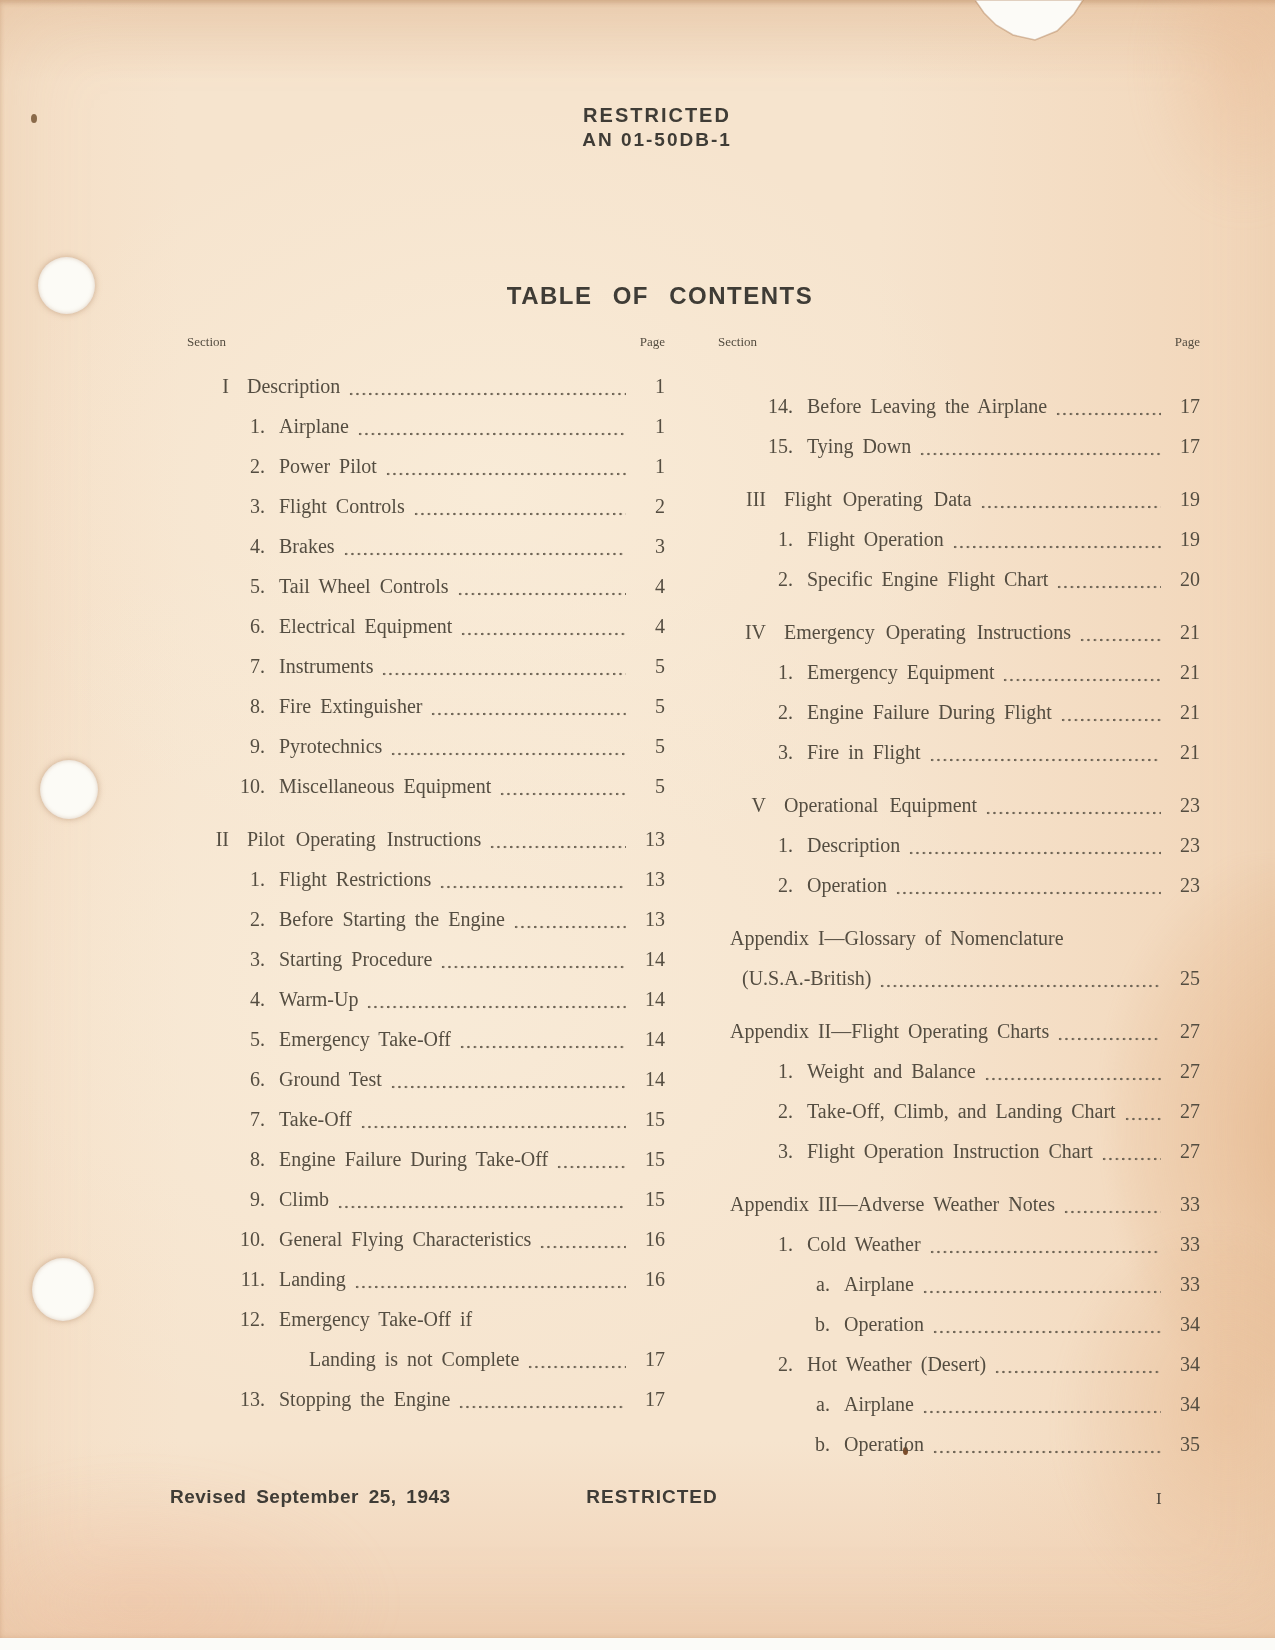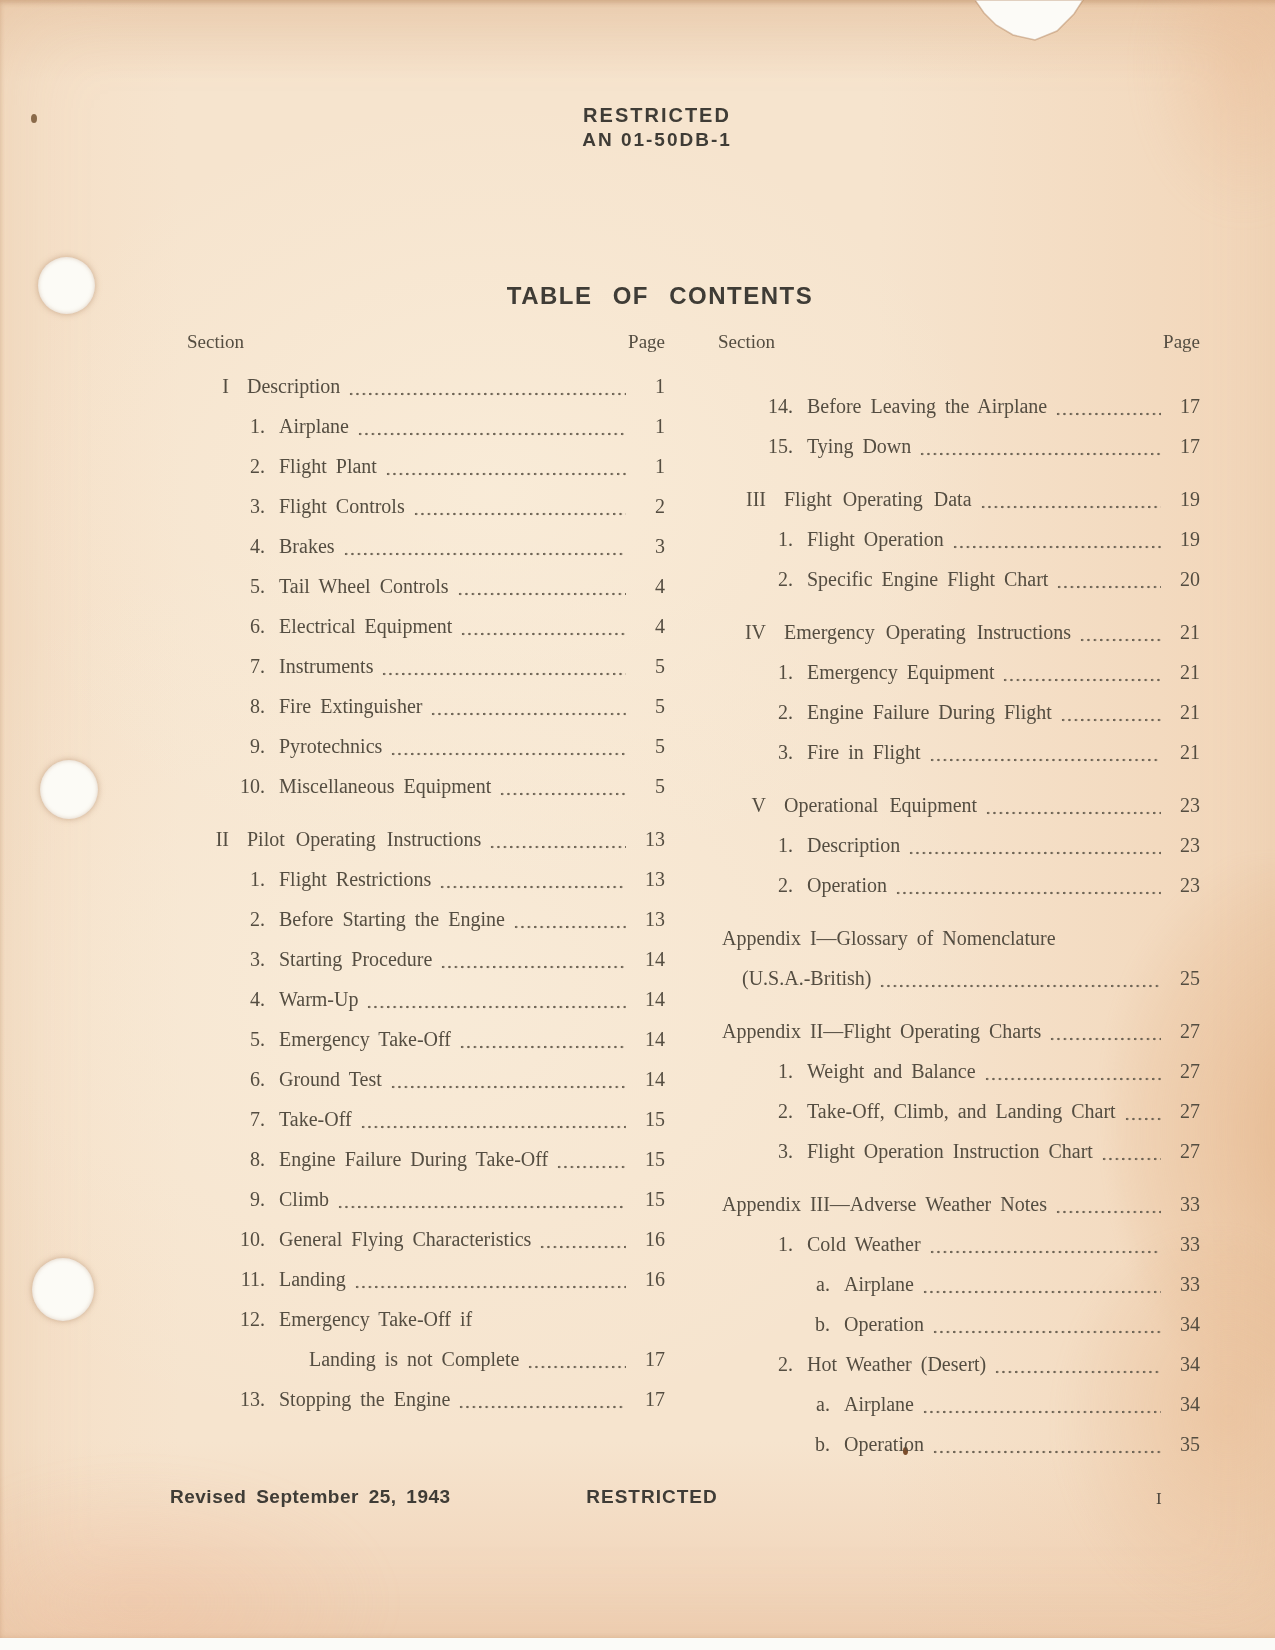--- a/index.html
+++ b/index.html
@@ -71,35 +71,35 @@
     font-size:19px;letter-spacing:2px;text-align:left;
   }
   .doc-title{
     position:absolute;left:660px;top:282px;transform:translateX(-50%);
     font-size:24px;letter-spacing:1.5px;word-spacing:12px;white-space:nowrap;
   }
   
   .toc-col{position:absolute;top:330px;color:#544d41;font-size:20px;}
   .col-left{left:187px;width:478px;}
   .col-right{left:718px;width:482px;}
-  .col-head{display:flex;justify-content:space-between;font-size:19px;line-height:24px;}
+  .col-head{display:flex;justify-content:space-between;font-size:13px;line-height:24px;}
   .entries{display:block;}
   .col-left .entries{margin-top:12px;}
   .col-right .entries{margin-top:32px;}
   .toc-row{display:flex;align-items:baseline;height:40px;line-height:40px;white-space:nowrap;}
   .toc-row.gap{margin-top:13px;}
   .num{flex:0 0 auto;text-align:right;}
   .label{margin-left:14px;word-spacing:4px;}
   .section .label{margin-left:18px;word-spacing:6px;}
   .col-left  .section .num{width:42px;}
   .col-left  .item    .num{width:78px;}
   .col-right .section .num{width:48px;}
   .col-right .item    .num{width:75px;}
   .col-right .subitem .num{width:112px;}
-  .appendix .label{margin-left:4px;}
+  .appendix .label{margin-left:12px;}
   .cont .cont-indent{flex:0 0 auto;}
   .col-left  .cont.item     .cont-indent{width:122px;}
   .col-right .cont.appendix .cont-indent{width:24px;}
   .cont .label{margin-left:0;}
   .leader{
     flex:1 1 auto;min-width:10px;align-self:flex-end;height:4px;
     margin:0 7px 10px 9px;
     background-image:radial-gradient(circle at 2px 2px, #6e6455 1.05px, rgba(110,100,85,0) 1.6px);
     background-size:6.4px 4px;background-repeat:repeat-x;
   }
@@ -148,21 +148,21 @@
             <span class="pg">1</span>
           </div>
           <div class="toc-row item">
             <span class="num">1.</span>
             <span class="label">Airplane</span>
             <span class="leader"></span>
             <span class="pg">1</span>
           </div>
           <div class="toc-row item">
             <span class="num">2.</span>
-            <span class="label">Flight Plant</span>
+            <span class="label">Power Pilot</span>
             <span class="leader"></span>
             <span class="pg">1</span>
           </div>
           <div class="toc-row item">
             <span class="num">3.</span>
             <span class="label">Flight Controls</span>
             <span class="leader"></span>
             <span class="pg">2</span>
           </div>
           <div class="toc-row item">

